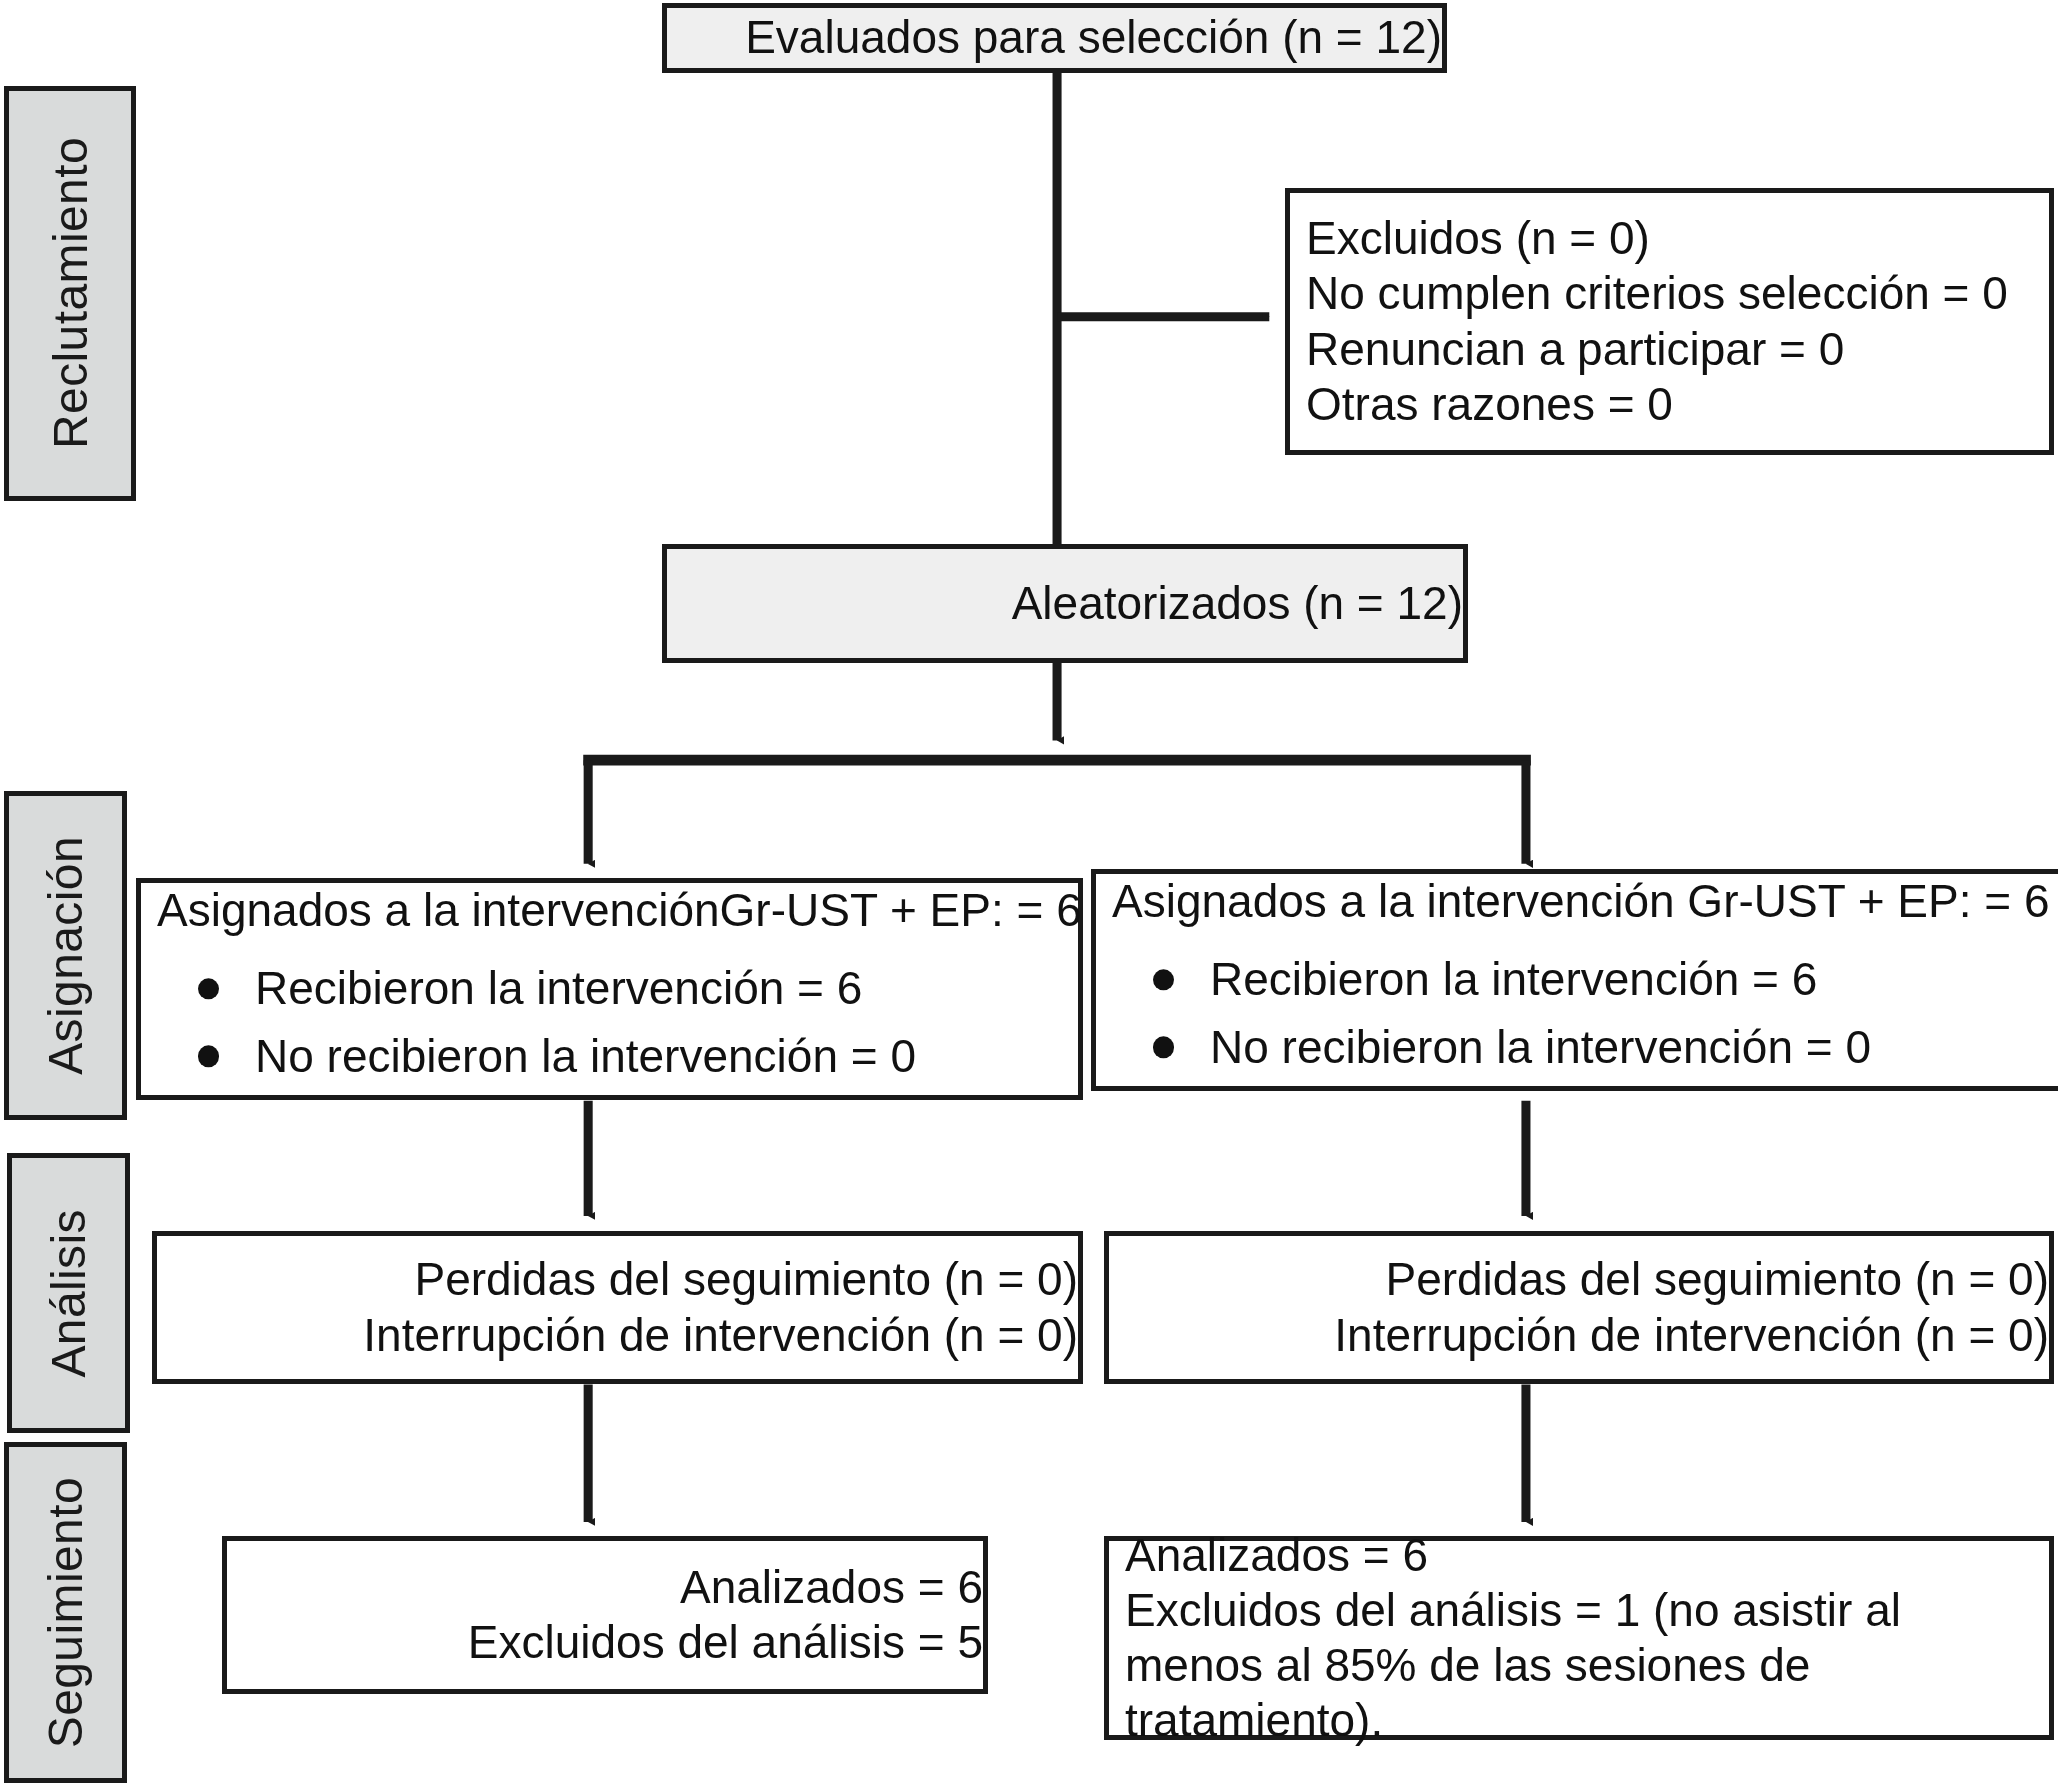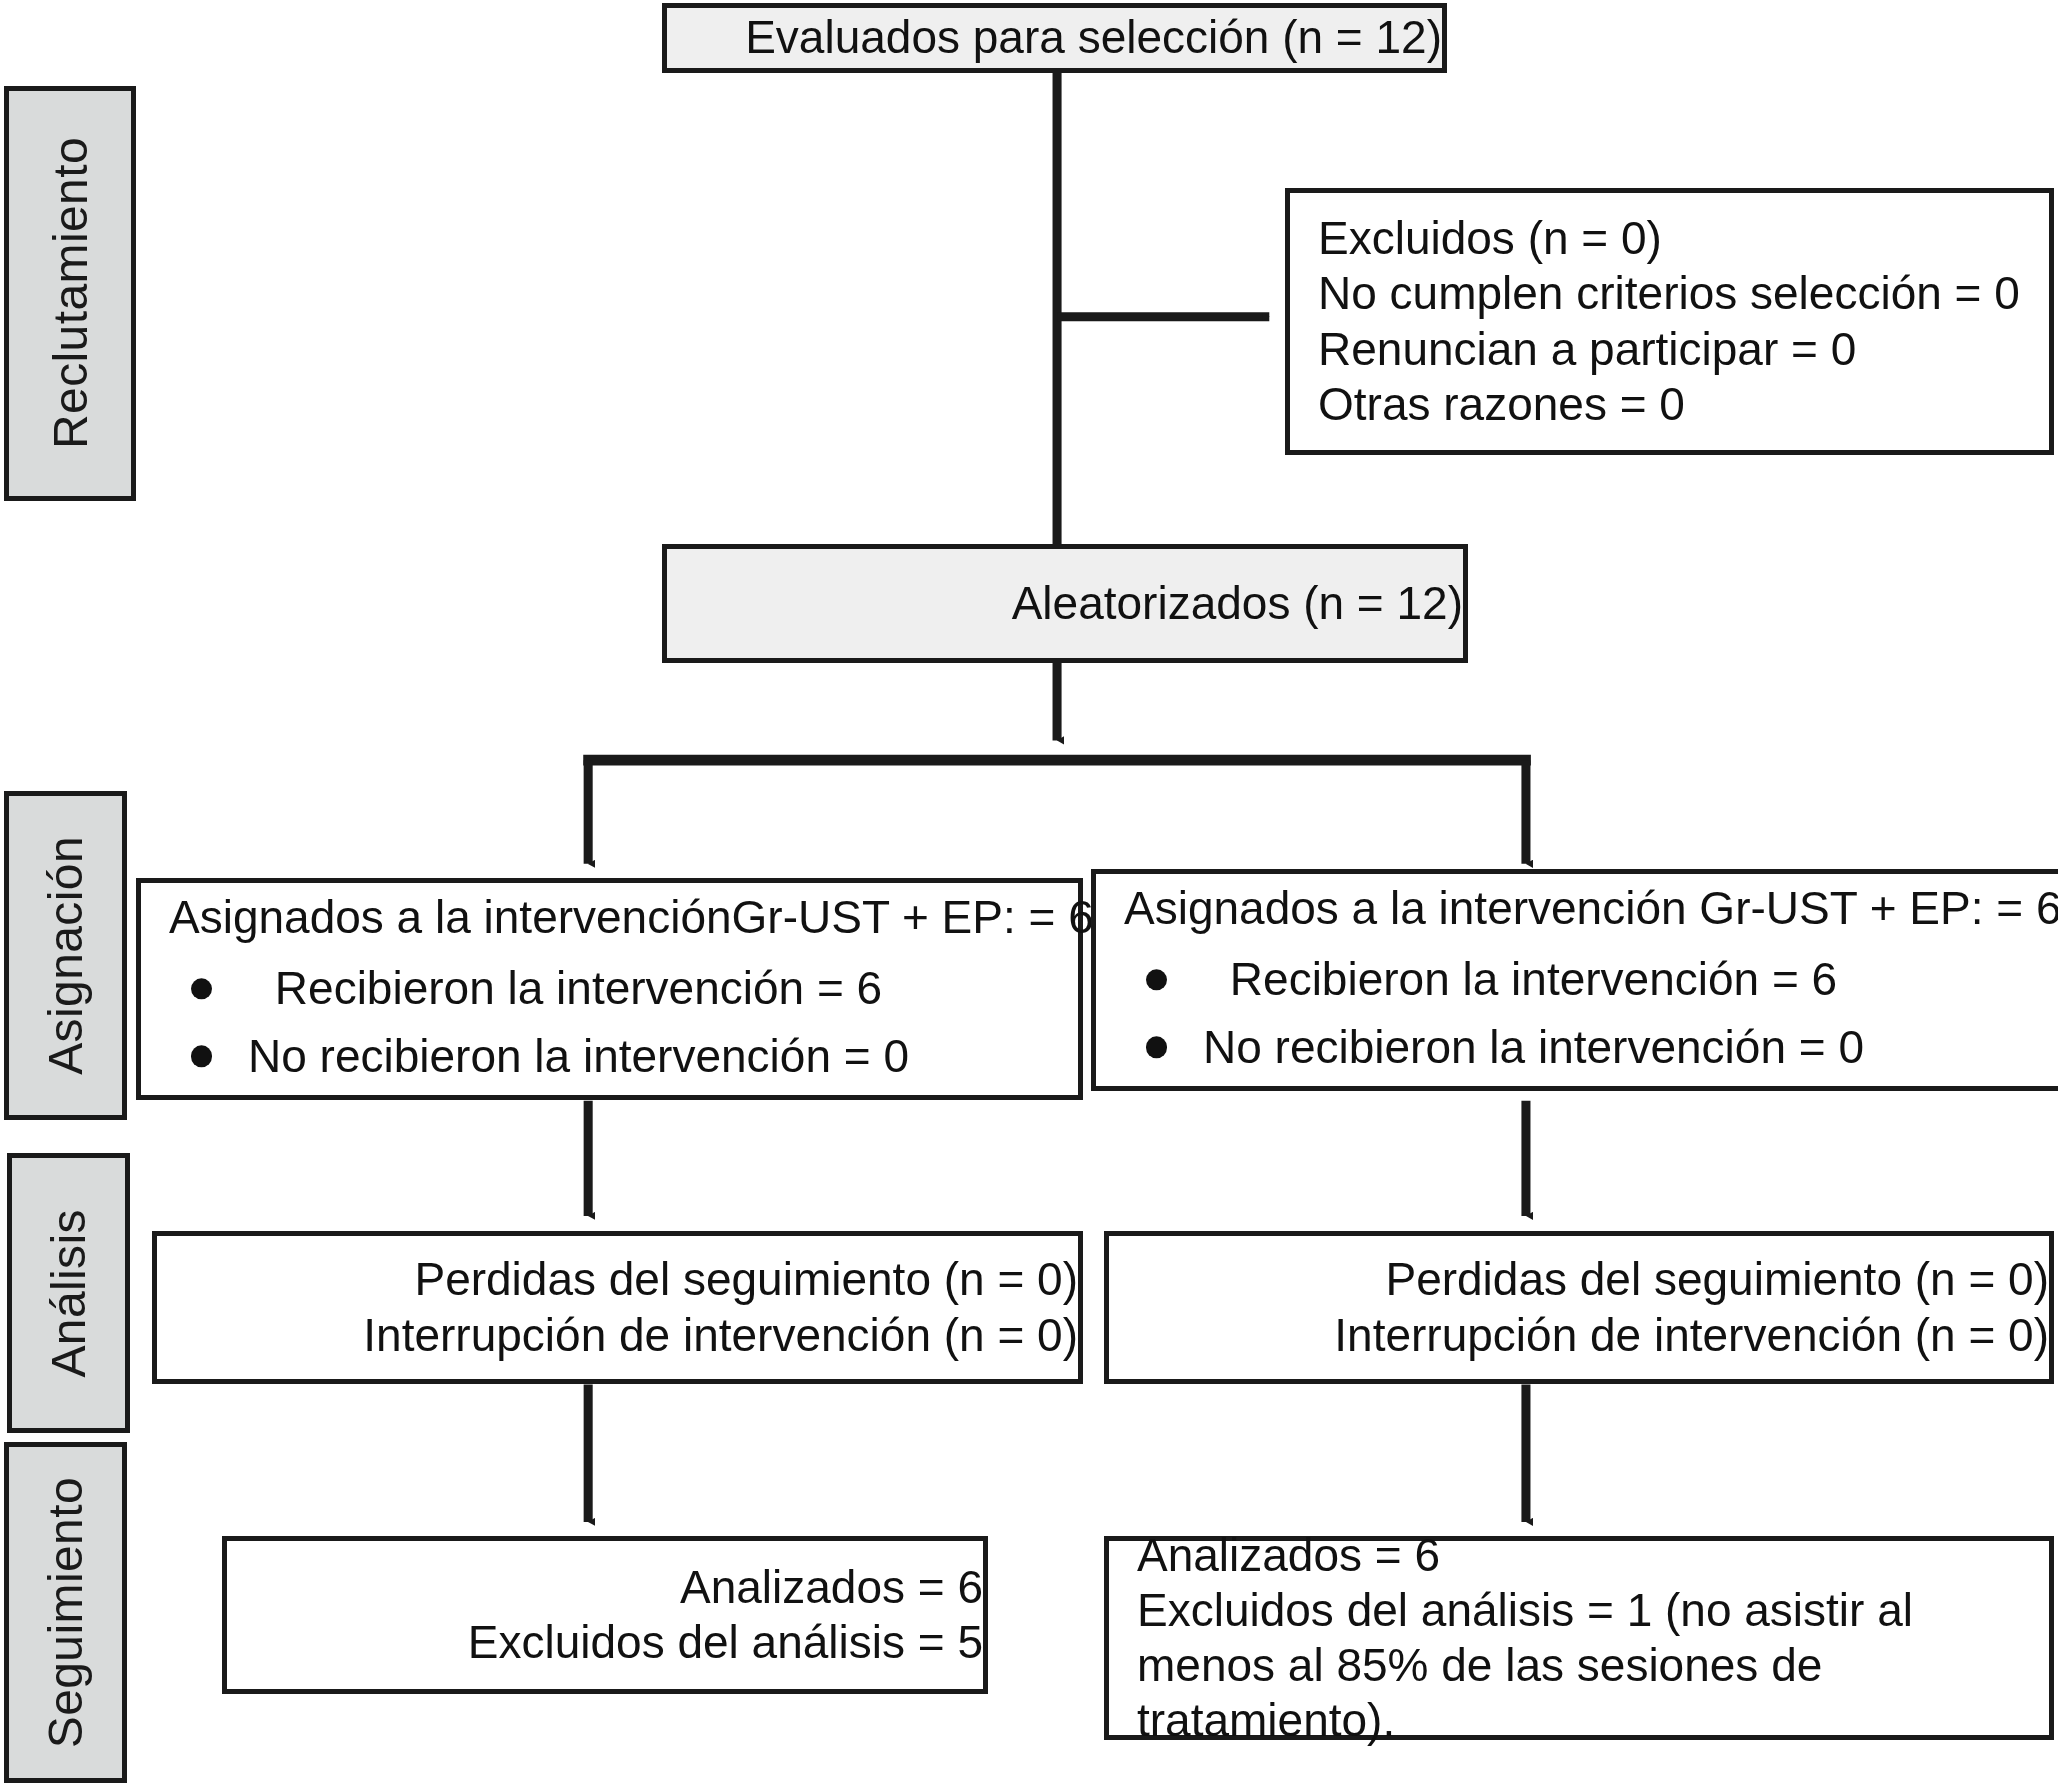--- a/index.html
+++ b/index.html
@@ -57,28 +57,27 @@
   .node .body.left   { align-items: flex-start; text-align: left; }
 
   .line {
     font-size: 46px;
     line-height: 1.20;
     white-space: nowrap;
     color: #111111;
   }
   .line.wrap { white-space: normal; }
 
-  .pad-l { padding-left: 28px; border-radius: 23px; }
+  .pad-l { padding-left: 16px; border-radius: 23px; }
   .pad-r { padding-right: 15px; }
 
   .bullets {
     list-style: none;
-    margin: 4px;
+    margin: 11px;
     padding: 0 0 0 39px;
-    text-align: center;
   }
   .bullets li {
     position: relative;
     font-size: 46px;
     line-height: 1.22;
     padding-left: 64px;
     white-space: nowrap;
     margin-top: 11.5px;
   }
   .bullets li::before {

